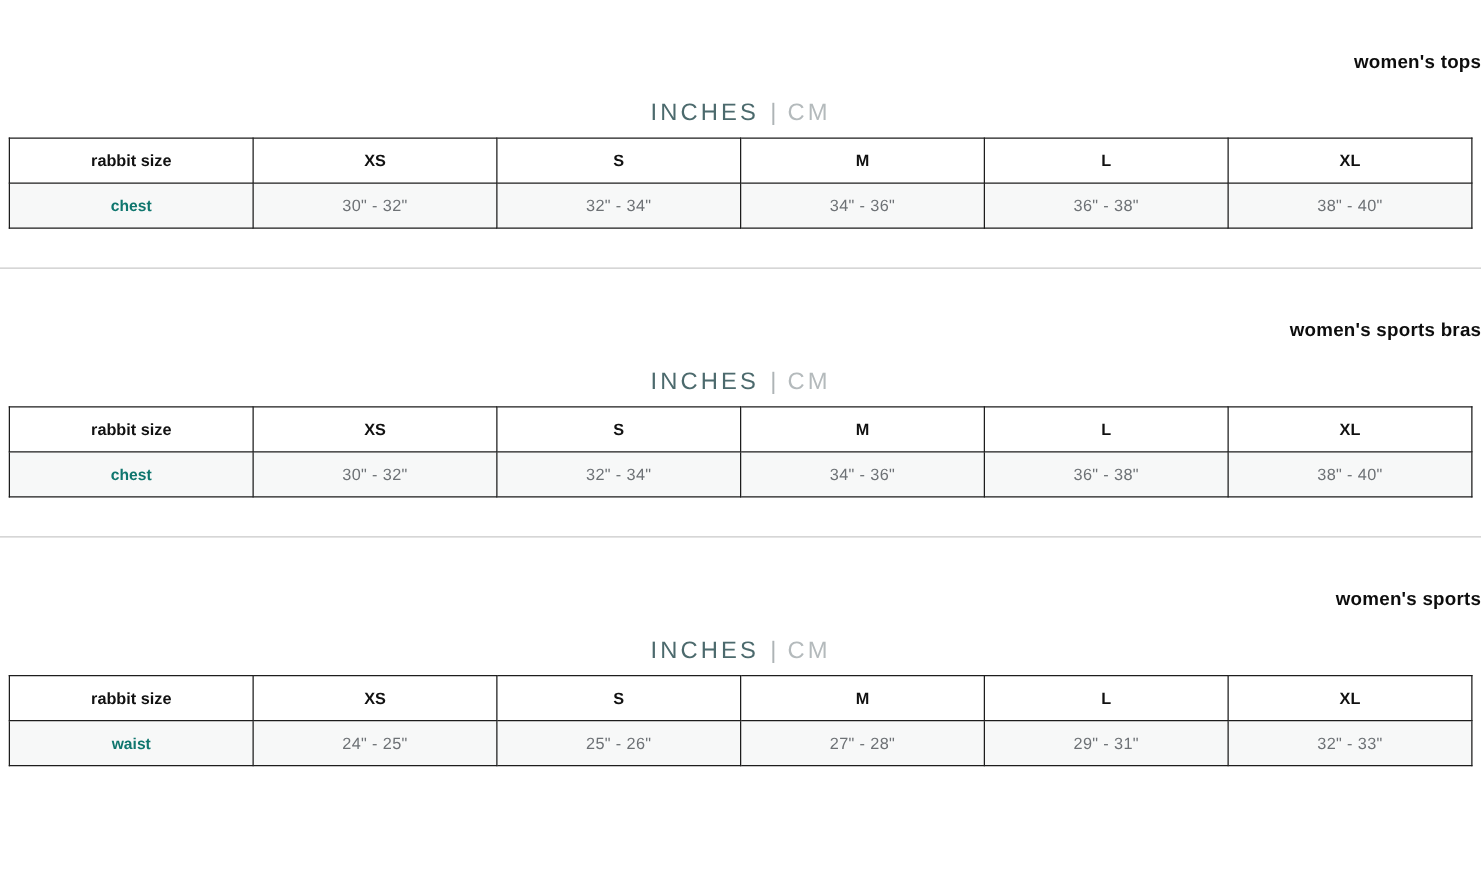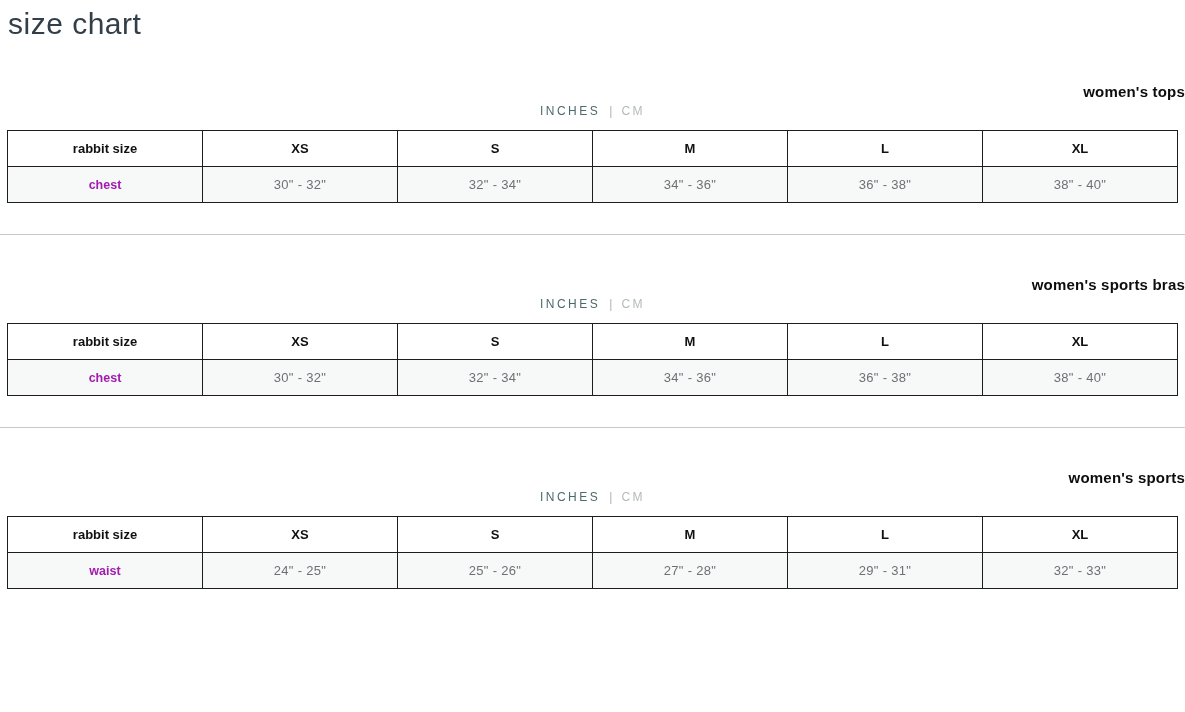--- a/index.html
+++ b/index.html
@@ -23,25 +23,25 @@
   .section-heading {
     margin: 42px 0 0 8px;
     font-size: 15px;
     line-height: 15px;
     font-weight: 700;
     color: #0d0d0d;
     letter-spacing: 0.2px;
     text-align: right;
   }
   .unit-toggle {
-    margin-top: 4px;
+    margin-top: 26px;
     height: 16px;
     line-height: 16px;
     text-align: center;
-    font-size: 12px;
+    font-size: 19px;
     letter-spacing: 2.5px;
     user-select: none;
   }
   .unit { cursor: pointer; }
   .unit.inches { color: #4c6a6d; }
   .unit.cm { color: #b4babc; }
   .unit-sep {
     color: #aeb4b6;
     margin: 0 9px;
     letter-spacing: 0;
@@ -63,42 +63,41 @@
   }
   .size-table thead th {
     font-size: 13px;
     font-weight: 700;
     color: #111111;
     background: #ffffff;
   }
   .size-table td.row-label {
     font-size: 12.5px;
     font-weight: 700;
-    color: #a21caf;
+    color: #0f766e;
   }
   .size-table td.value {
     font-size: 13px;
     font-weight: 400;
     color: #6d7175;
     letter-spacing: 0.3px;
   }
   .size-table tbody tr:nth-child(odd) { background: #f7f8f8; }
   .size-table tbody tr:nth-child(even) { background: #ffffff; }
   hr.section-divider {
     border: none;
     border-top: 1px solid #c9c9c9;
     margin: 31px 0 0 0;
     width: 100%;
   }
 </style>
 </head>
 <body>
 
 <main>
-  <h1 class="page-title">size chart</h1>
   <div id="sections">
   <section class="size-section">
     <h2 class="section-heading">women's tops</h2>
     <div class="unit-toggle">
       <span class="unit inches">INCHES</span><span class="unit-sep">|</span><span class="unit cm">CM</span>
     </div>
     <table class="size-table">
       <thead>
         <tr>
               <th>rabbit size</th>

